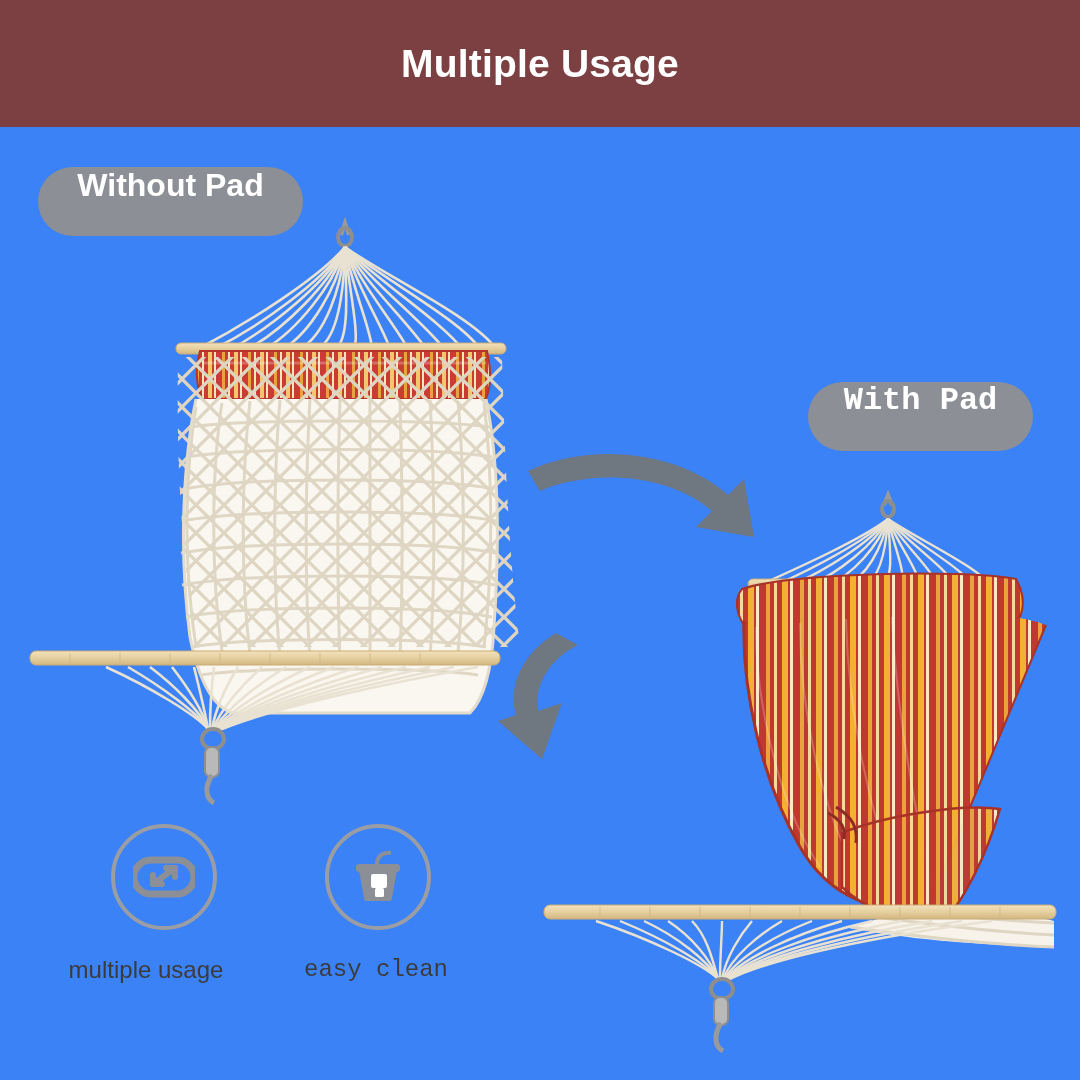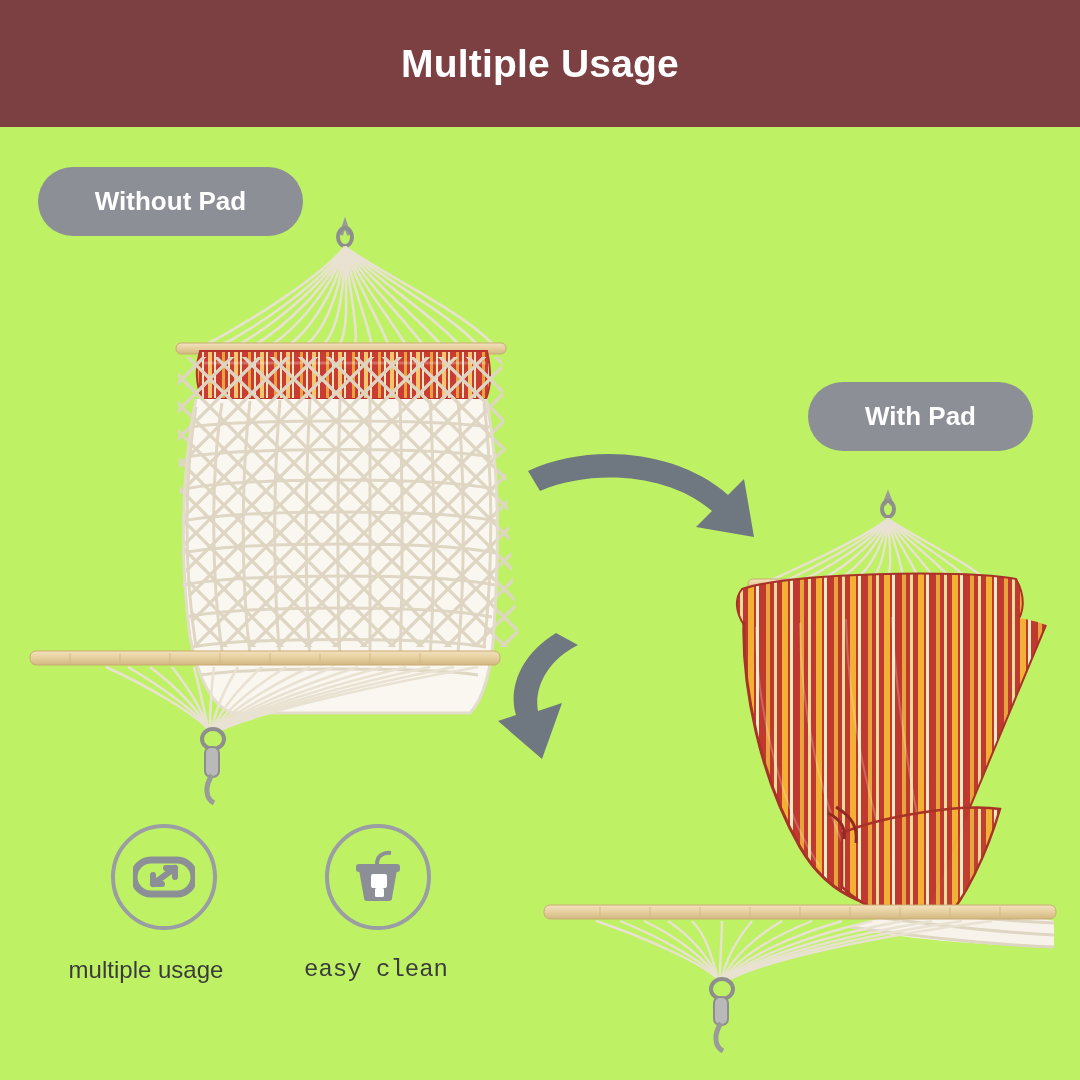--- a/index.html
+++ b/index.html
@@ -7,21 +7,21 @@
     padding: 0;
     background: #ffffff;
   }
   body {
     font-family: "Liberation Sans", sans-serif;
   }
   .page {
     position: relative;
     width: 1080px;
     height: 1080px;
-    background: #bef264;
+    background: #3b82f6;
     overflow: hidden;
   }
   
   .header {
     position: absolute;
     left: 0;
     top: 0;
     width: 1080px;
     height: 127px;
     background: #7c4042;
@@ -33,39 +33,39 @@
     color: #ffffff;
     font-size: 39px;
     font-weight: bold;
     letter-spacing: 0.2px;
   }
   
   .pill {
     position: absolute;
     background: #8c8f96;
     color: #ffffff;
-    font-size: 26px;
+    font-size: 32px;
     font-weight: bold;
     border-radius: 40px;
     display: flex;
-    align-items: center;
     justify-content: center;
     box-sizing: border-box;
   }
   .pill-without {
     left: 38px;
     top: 167px;
     width: 265px;
     height: 69px;
   }
   .pill-with {
     left: 808px;
     top: 382px;
     width: 225px;
     height: 69px;
+    font-family: Liberation Mono, monospace;
   }
   
   .feature {
     position: absolute;
     width: 120px;
     text-align: center;
   }
   .feature-circle {
     width: 106px;
     height: 106px;

